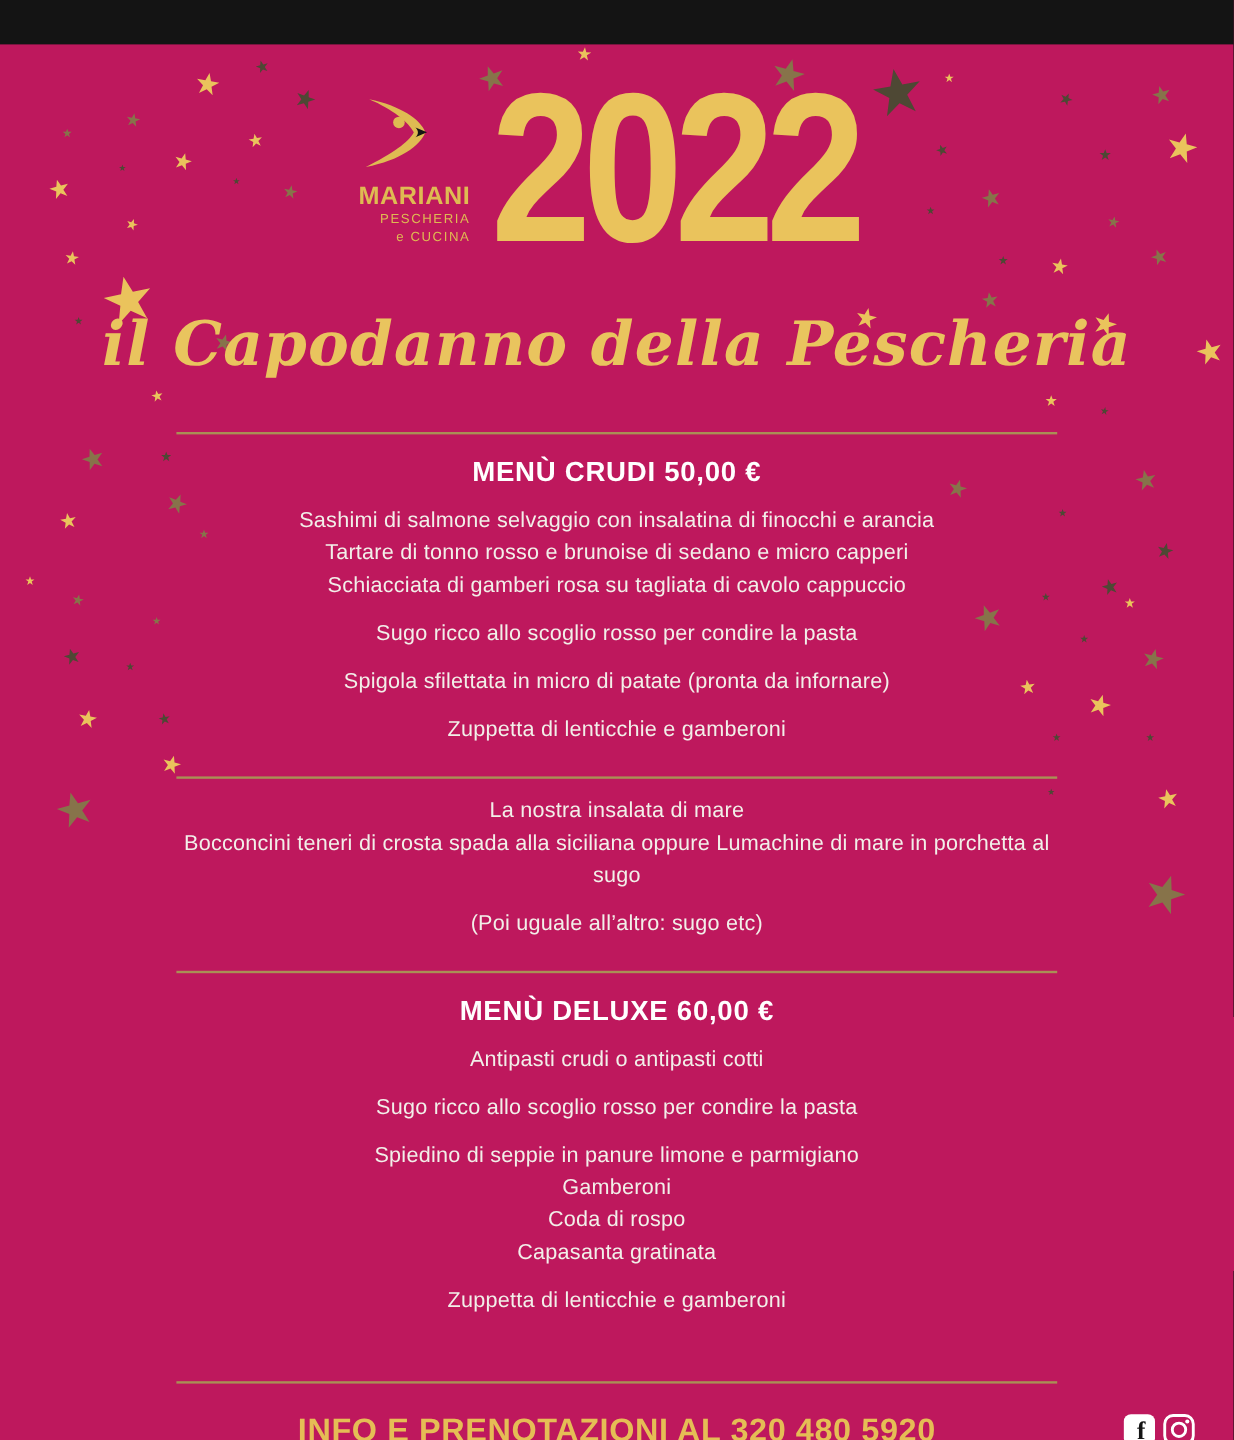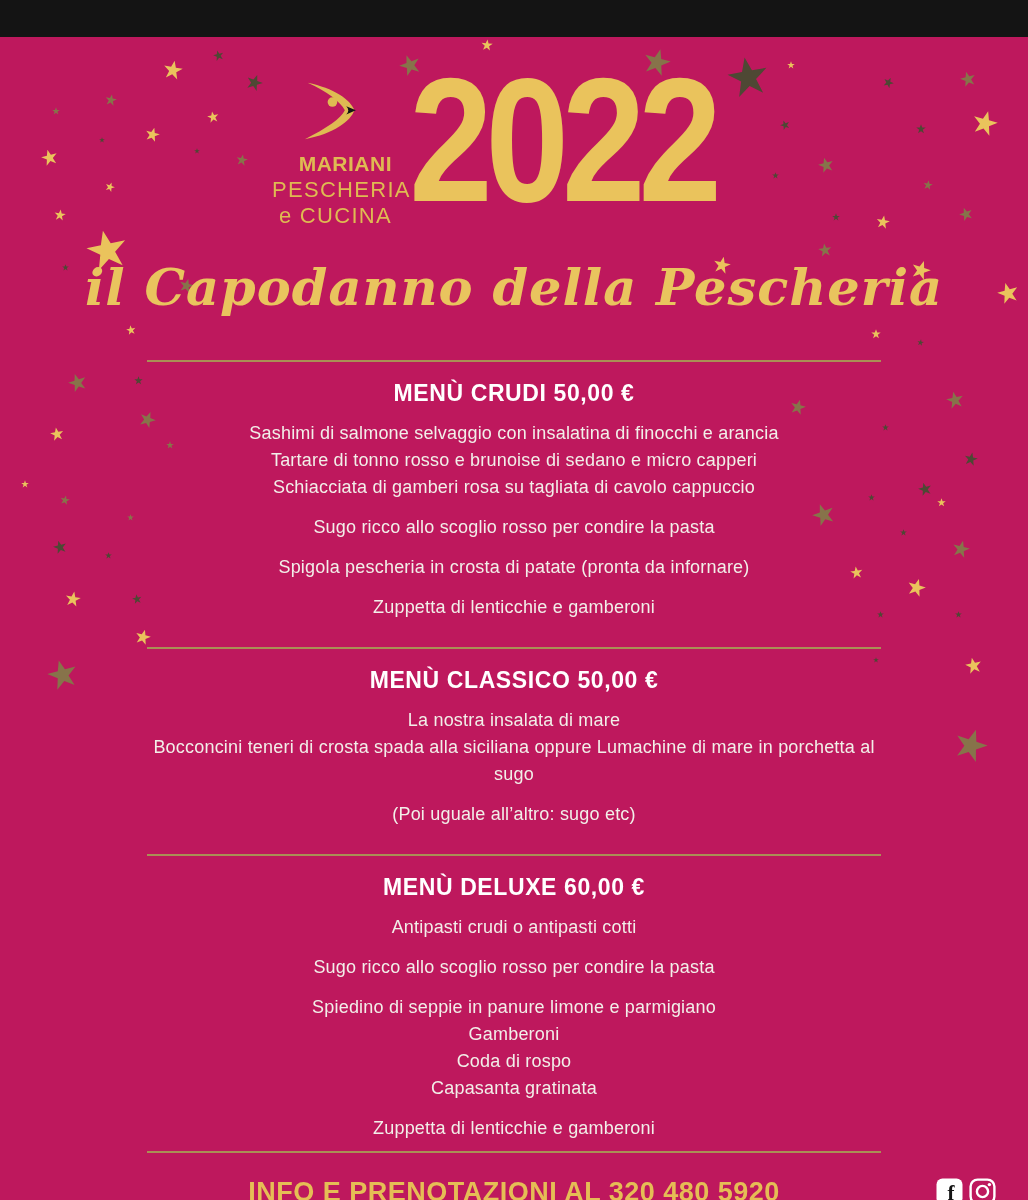--- a/index.html
+++ b/index.html
@@ -16,21 +16,21 @@
   #starfield{position:absolute;inset:0;pointer-events:none;}
   .star{position:absolute;display:block;}
   .star svg{display:block;width:100%;height:100%;}
   
   #fish{position:absolute;left:298px;top:42px;width:62px;height:64px;}
   #brand-text{
     position:absolute;left:272px;top:116px;width:120px;
     text-align:right;color:#dfba52;line-height:1.05;
   }
   .brand-name{font-size:21px;font-weight:700;letter-spacing:.5px;}
-  .brand-sub{font-size:22px;font-weight:400;letter-spacing:1.3px;margin-top:3px;}
+  .brand-sub{font-size:11px;font-weight:400;letter-spacing:1.3px;margin-top:3px;}
   #year{
     position:absolute;left:404px;top:28px;width:316px;
     text-align:center;color:#eac35c;
     font-size:150px;font-weight:700;line-height:126px;letter-spacing:-7px;
     transform:scaleY(1.18);transform-origin:50% 0;
   }
   
   #headline{
     position:absolute;top:220px;left:0;right:0;
     text-align:center;color:#e9c45e;
@@ -441,29 +441,28 @@
         <h2 class="menu-title">MENÙ CRUDI 50,00 €</h2>
         <div class="menu-group">
           <p class="menu-item">Sashimi di salmone selvaggio con insalatina  di finocchi e arancia</p>
           <p class="menu-item">Tartare di tonno rosso e brunoise di sedano e micro capperi</p>
           <p class="menu-item">Schiacciata di gamberi rosa su tagliata di cavolo cappuccio</p>
         </div>
         <div class="menu-group">
           <p class="menu-item">Sugo ricco allo scoglio rosso per condire la pasta</p>
         </div>
         <div class="menu-group">
-          <p class="menu-item">Spigola pescheria in crosta di patate (pronta da infornare)</p>
+          <p class="menu-item">Spigola sfilettata in micro di patate (pronta da infornare)</p>
         </div>
         <div class="menu-group">
           <p class="menu-item">Zuppetta di lenticchie e gamberoni</p>
         </div>
       </section>
       <section class="menu-section">
         <div class="divider"></div>
-        <h2 class="menu-title">MENÙ CLASSICO 50,00 €</h2>
         <div class="menu-group">
           <p class="menu-item">La nostra insalata di mare</p>
           <p class="menu-item">Bocconcini teneri di crosta spada alla siciliana oppure Lumachine di mare in porchetta al sugo</p>
         </div>
         <div class="menu-group">
           <p class="menu-item">(Poi uguale all’altro: sugo etc)</p>
         </div>
       </section>
       <section class="menu-section">
         <div class="divider"></div>

